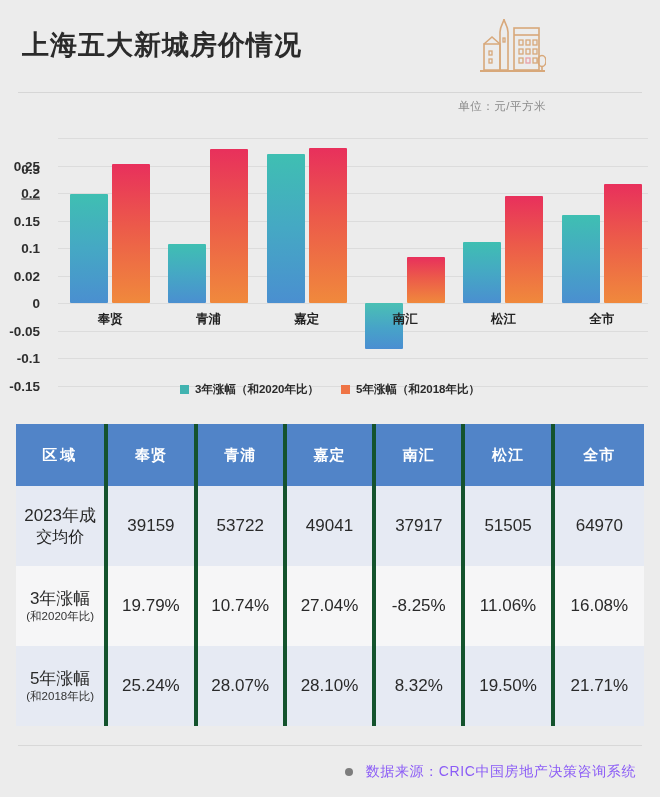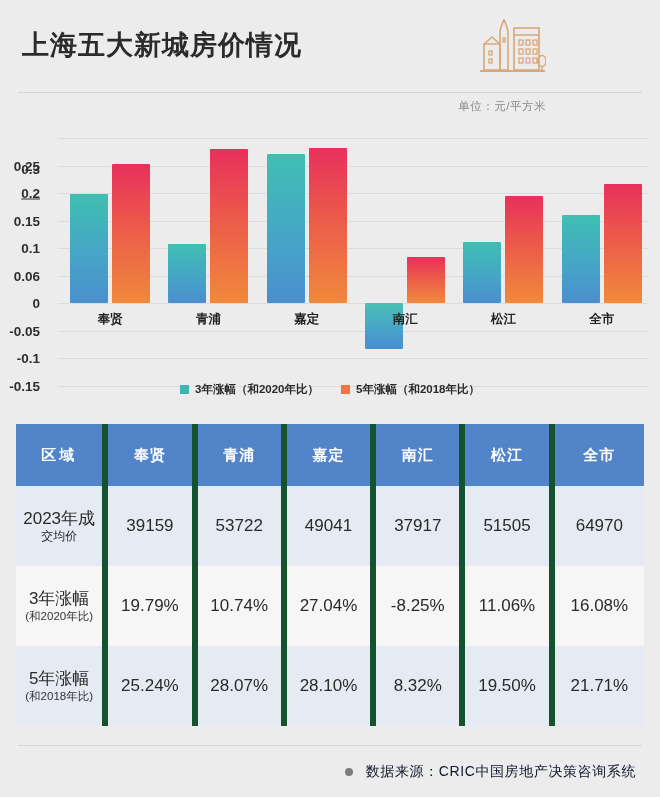--- a/index.html
+++ b/index.html
@@ -125,21 +125,21 @@
     position: absolute;
     left: 16px; top: 424px;
     width: 628px;
     border-collapse: separate;
     border-spacing: 0;
     table-layout: fixed;
   }
   .table th, .table td {
     text-align: center;
     vertical-align: middle;
-    border-right: 6px solid #14532d;
+    border-right: 4px solid #14532d;
   }
   .table th:last-child, .table td:last-child { border-right: none; }
   .table thead th {
     background: #5184c8;
     color: #ffffff;
     font-size: 15px;
     font-weight: 700;
     height: 62px;
     letter-spacing: 1px;
   }
@@ -179,21 +179,21 @@
     gap: 13px;
   }
   .footer-dot {
     width: 8px; height: 8px;
     border-radius: 50%;
     background: #7d7d7d;
     display: inline-block;
   }
   .footer-text {
     font-size: 14px;
-    color: #0f172a;
+    color: #8b5cf6;
     letter-spacing: 0.6px;
     white-space: nowrap;
   }
 </style>
 </head>
 <body>
 
 <div id="page">
 
   <div class="header">
@@ -235,21 +235,21 @@
         <div class="ytick" style="top: 0px; margin-top: 31px;">0.3</div>
         <div class="gridline" style="top: 27.5556px;"></div>
         <div class="ytick" style="top: 27.5556px;">0.25</div>
         <div class="gridline" style="top: 55.1111px;"></div>
         <div class="ytick" style="top: 55.1111px; text-decoration: underline;">0.2</div>
         <div class="gridline" style="top: 82.6667px;"></div>
         <div class="ytick" style="top: 82.6667px;">0.15</div>
         <div class="gridline" style="top: 110.222px;"></div>
         <div class="ytick" style="top: 110.222px;">0.1</div>
         <div class="gridline" style="top: 137.778px;"></div>
-        <div class="ytick" style="top: 137.778px;">0.06</div>
+        <div class="ytick" style="top: 137.778px;">0.02</div>
         <div class="gridline" style="top: 165.333px;"></div>
         <div class="ytick" style="top: 165.333px;">0</div>
         <div class="gridline" style="top: 192.889px;"></div>
         <div class="ytick" style="top: 192.889px;">-0.05</div>
         <div class="gridline" style="top: 220.444px;"></div>
         <div class="ytick" style="top: 220.444px;">-0.1</div>
         <div class="gridline" style="top: 248px;"></div>
         <div class="ytick" style="top: 248px;">-0.15</div>
         <div class="group" style="left: 0px; width: 98.3333px;">
           <div class="bar s1" title="3年涨幅（和2020年比） 奉贤: 0.1979" style="left: 12.1667px; top: 56.2684px; height: 109.065px;"></div>
@@ -301,21 +301,21 @@
           <th style="width: 89px;">奉贤</th>
           <th style="width: 89px;">青浦</th>
           <th style="width: 89px;">嘉定</th>
           <th style="width: 89px;">南汇</th>
           <th style="width: 89px;">松江</th>
           <th style="width: 89px;">全市</th>
         </tr>
     </thead>
     <tbody id="tbody">
         <tr class="row-a">
-          <td class="rowlabel"><span>2023年成</span><span class="sub" style="font-size:12px;color:#242424;">交均价</span></td>
+          <td class="rowlabel"><span>2023年成</span><span class="sub" style="font-size:16px;color:#242424;">交均价</span></td>
           <td>39159</td>
           <td>53722</td>
           <td>49041</td>
           <td>37917</td>
           <td>51505</td>
           <td>64970</td>
         </tr>
         <tr class="row-b">
           <td class="rowlabel"><span>3年涨幅</span><span class="sub">(和2020年比)</span></td>
           <td>19.79%</td>

